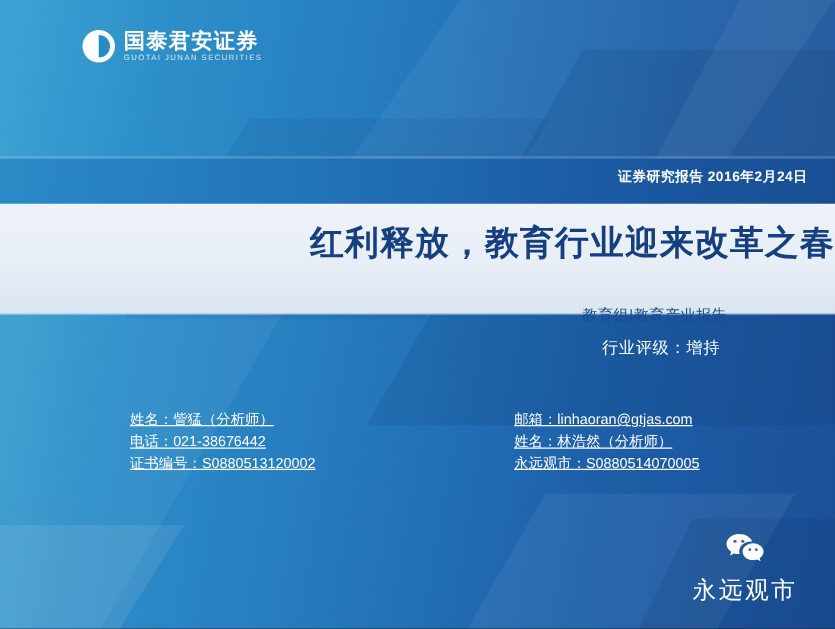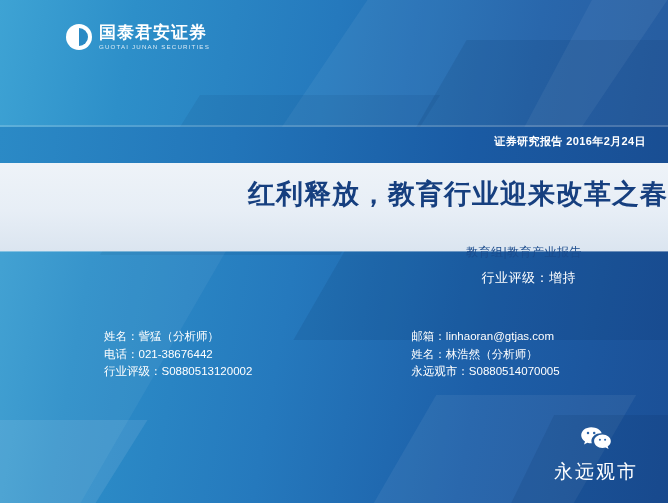--- a/index.html
+++ b/index.html
@@ -178,21 +178,21 @@
     left: 104px;
     display: flex;
     gap: 159px;
   }
   .analyst-block {
     color: #ffffff;
     font-size: 11.5px;
     line-height: 17.5px;
     white-space: nowrap;
   }
-  .analyst-line { display: block; }
+  .analyst-line { display: block; text-decoration: underline; }
 
   
   .wechat {
     position: absolute;
     right: 30px;
     bottom: 18px;
     display: flex;
     align-items: center;
     gap: 9px;
     flex-direction: column;
@@ -249,21 +249,21 @@
   <div class="band-light"></div>
   <div class="main-title">红利释放，教育行业迎来改革之春</div>
   <div class="subtitle">教育组|教育产业报告</div>
 
   <div class="rating">行业评级：增持</div>
 
   <div class="analysts">
     <div class="analyst-block">
       <span class="analyst-line">姓名：訾猛（分析师）</span>
       <span class="analyst-line">电话：021-38676442</span>
-      <span class="analyst-line">行业评级：S0880513120002</span>
+      <span class="analyst-line">证书编号：S0880513120002</span>
     </div>
     <div class="analyst-block">
       <span class="analyst-line">邮箱：linhaoran@gtjas.com</span>
       <span class="analyst-line">姓名：林浩然（分析师）</span>
       <span class="analyst-line">永远观市：S0880514070005</span>
     </div>
   </div>
 
   <div class="wechat">
     <span class="wechat-icon">

